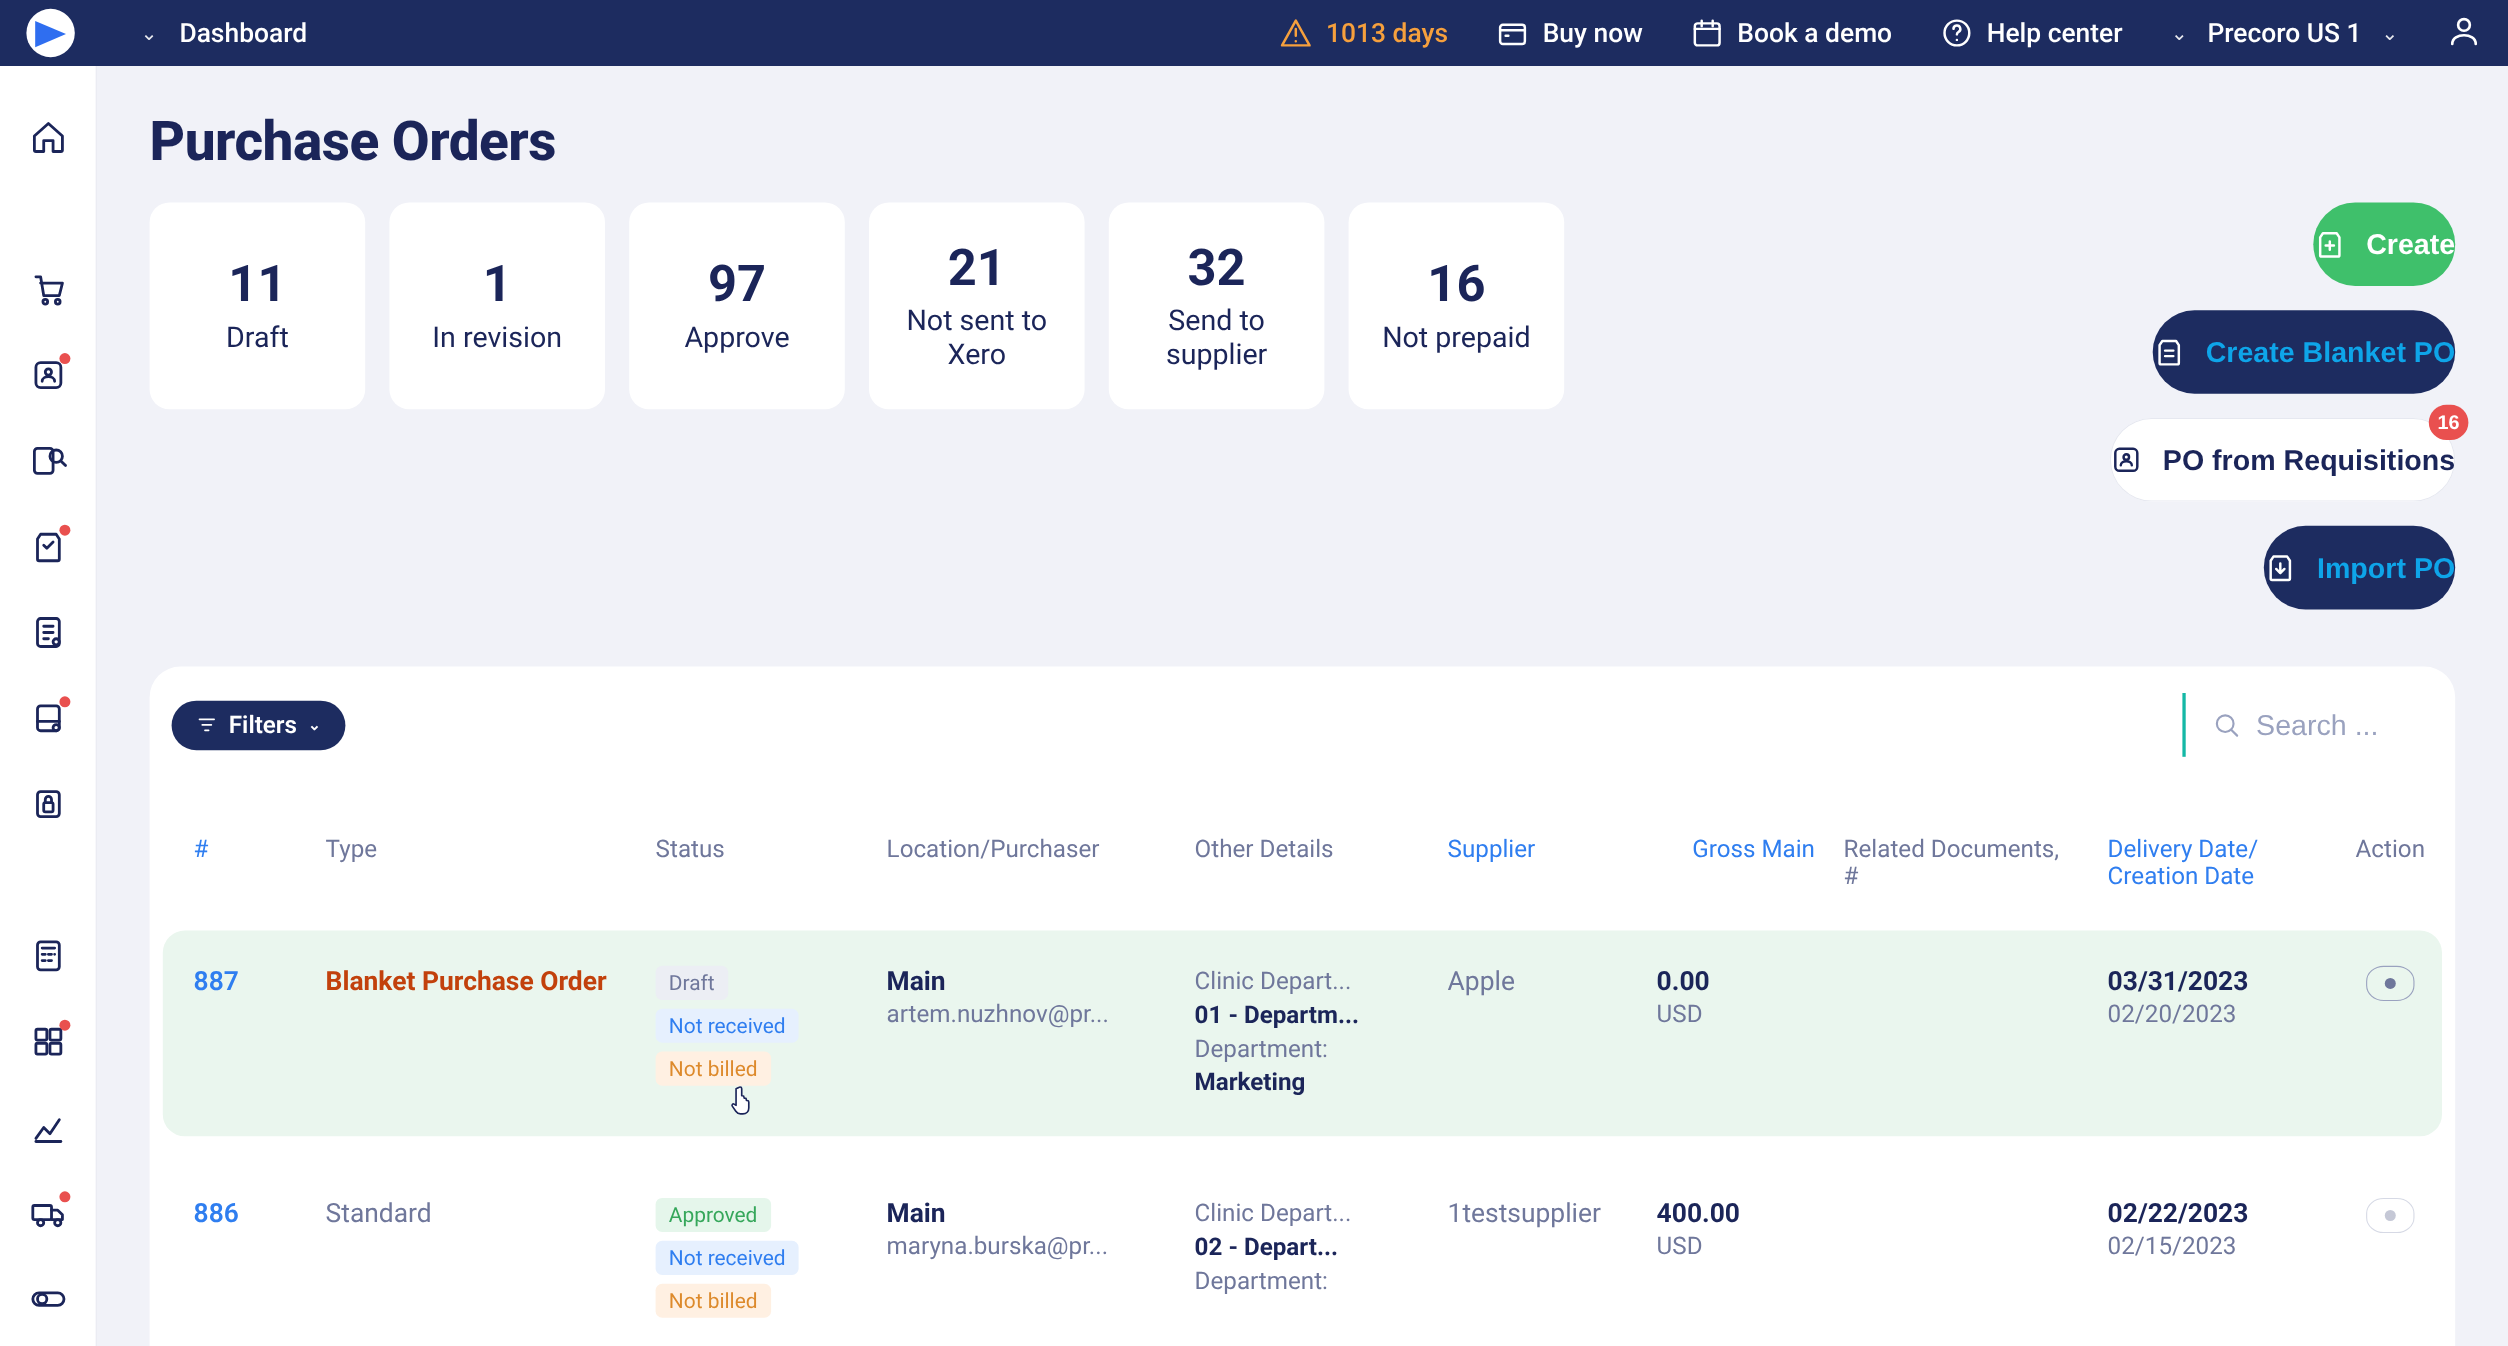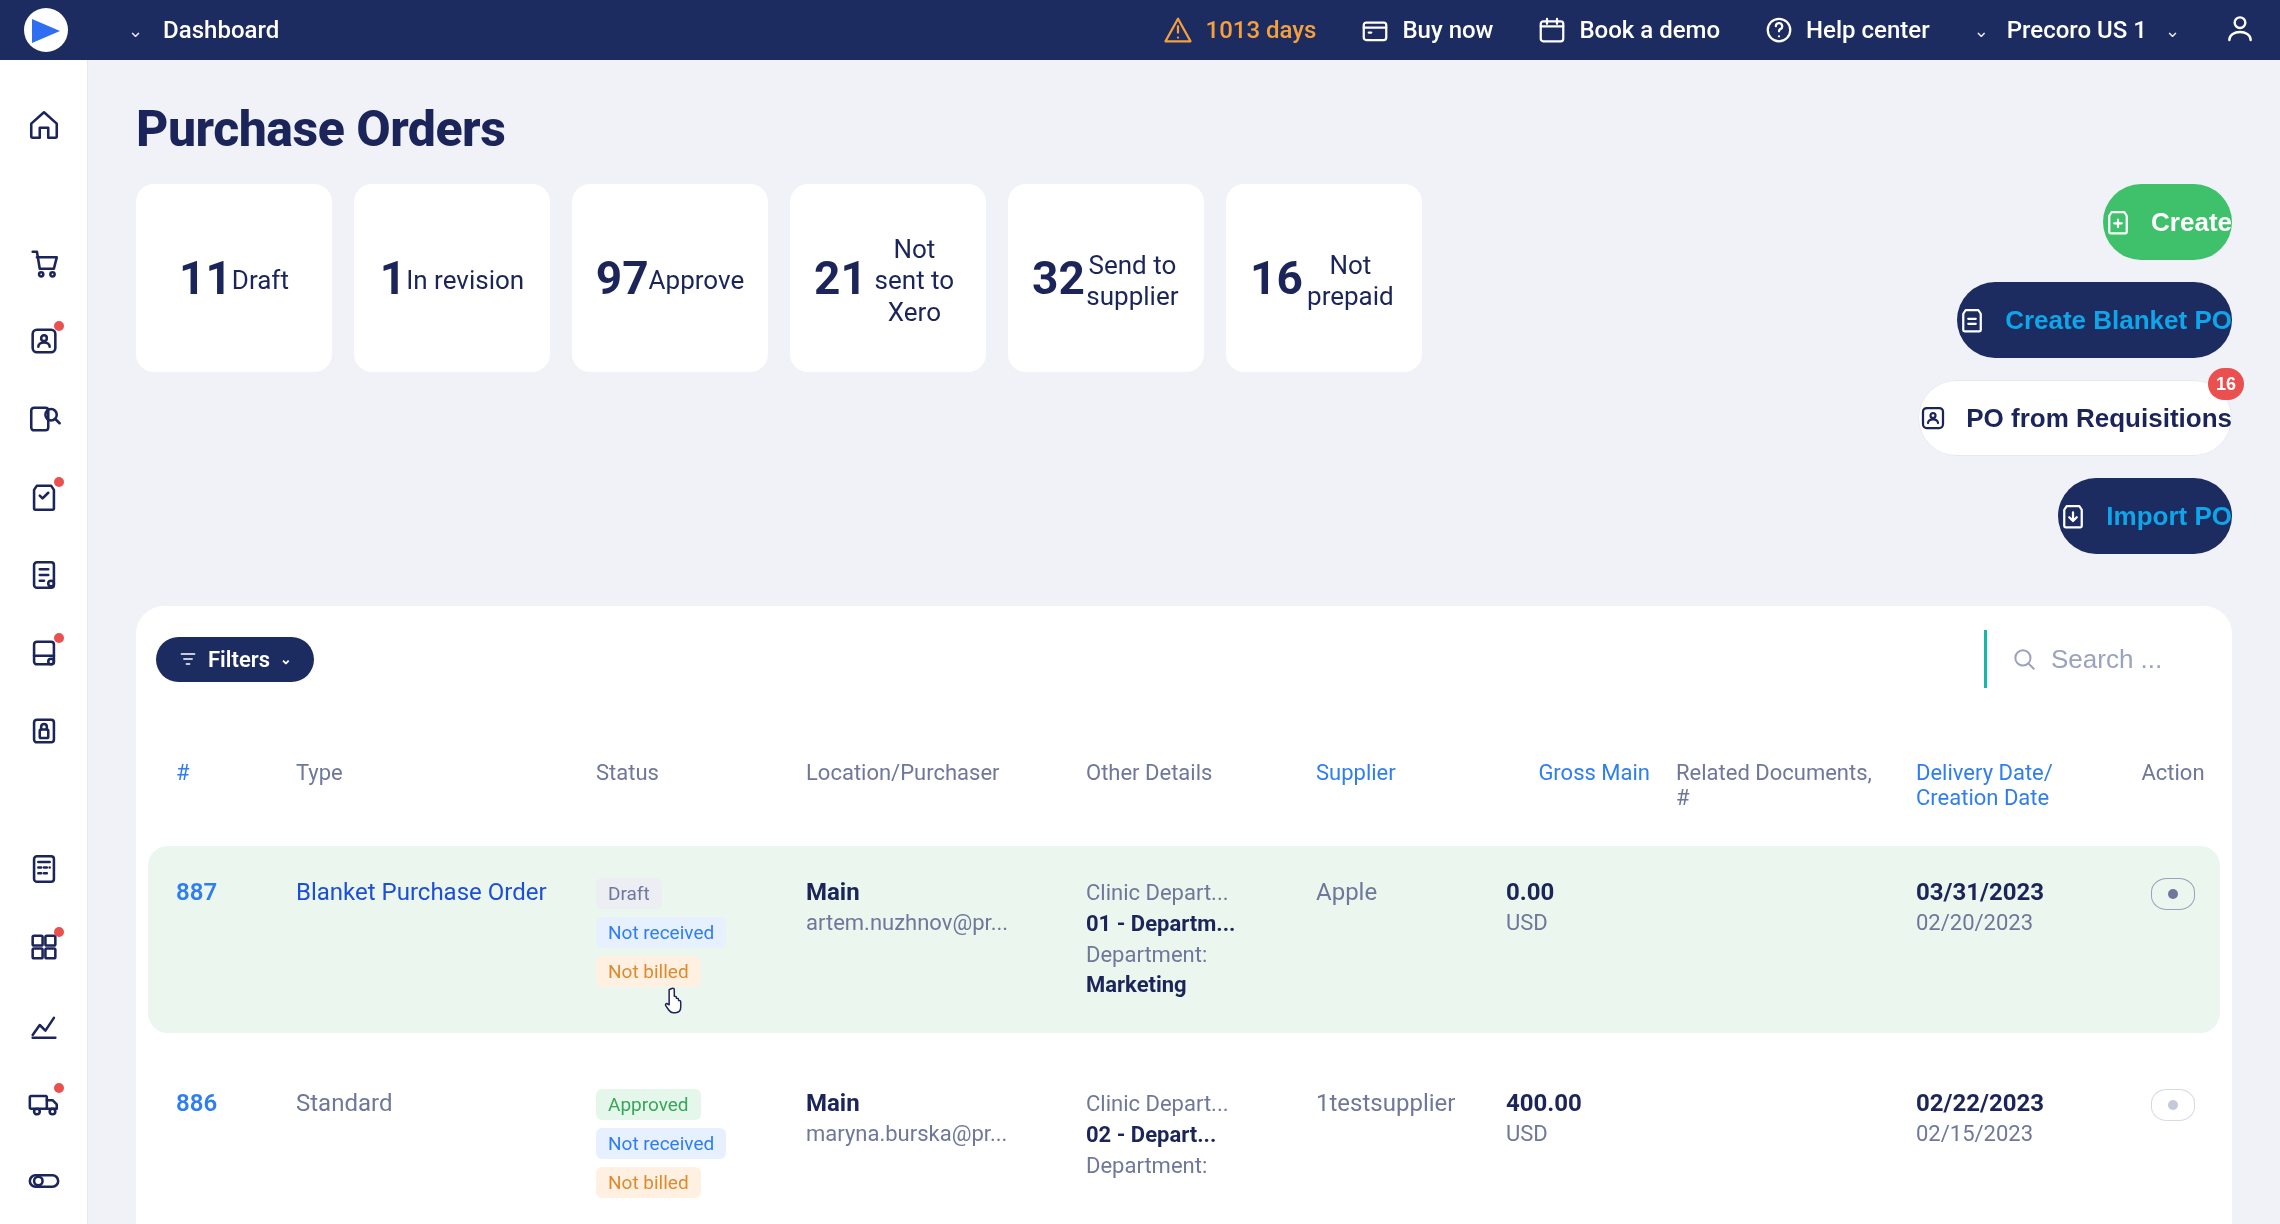--- a/index.html
+++ b/index.html
@@ -132,20 +132,21 @@
     gap: 22px;
     align-items: flex-start;
   }
   .stat-card {
     width: 196px;
     min-height: 188px;
     padding: 30px 24px;
     background: #fff;
     border-radius: 18px;
     display: flex;
+    flex-direction: column;
     align-items: center;
     justify-content: center;
     text-align: center;
     cursor: pointer;
   }
   .stat-value { font-size: 46px; font-weight: 700; color:#1b2559; }
   .stat-label { font-size: 26px; color:#1b2559; margin-top: 6px; line-height: 1.2; }
 
   .actions-col {
     display: flex;
@@ -537,21 +538,21 @@
       <div class="th link">Supplier</div>
       <div class="th link" style="text-align:right;">Gross Main</div>
       <div class="th">Related Documents, #</div>
       <div class="th link">Delivery Date/ Creation Date</div>
       <div class="th" style="text-align:center;">Action</div>
     </div>
 
     <div id="rows-host">
         <div class="grid row selected" style="padding: 32px 20px;">
           <div class="cell id">887</div>
-          <div class="cell" style="color:#1d4ed8;">Blanket Purchase Order</div>
+          <div class="cell" style="color:#c2410c;font-weight:bold;">Blanket Purchase Order</div>
           <div class="cell tags">
             <span class="tag draft">Draft</span>
             <span class="tag notrecv">Not received</span>
             <span class="tag notbill">Not billed</span>
           </div>
           <div class="cell">
             <div style="font-weight:700">Main</div>
             <div class="sub">artem.nuzhnov@pr...</div>
           </div>
           <div class="cell details-cell">

